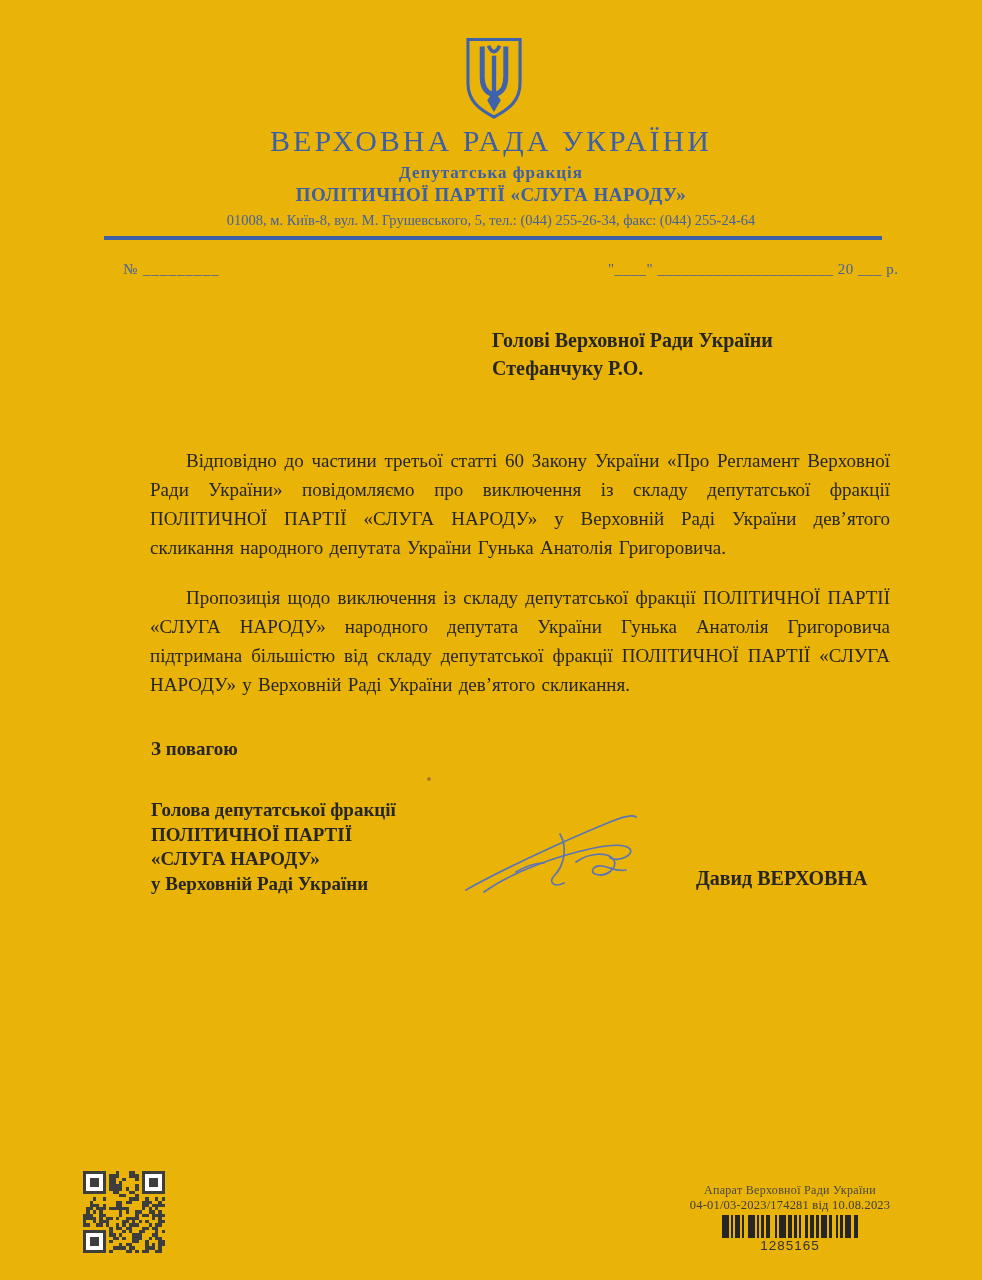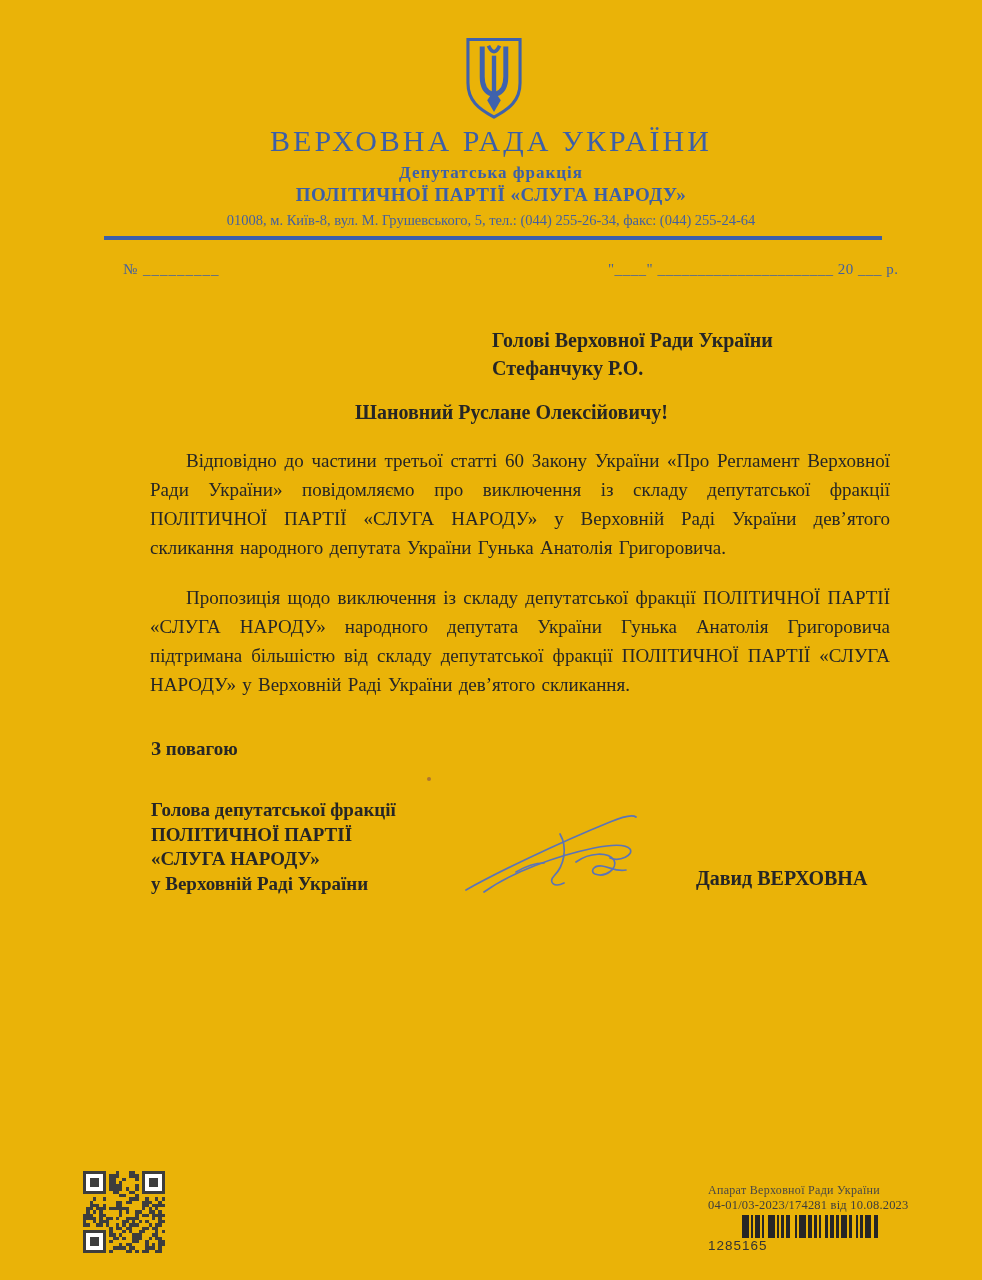--- a/index.html
+++ b/index.html
@@ -71,21 +71,21 @@
   .respect { left:151px; top:738px; font-size:19px; font-weight:bold; color:#262626; }
   .signer-title { left:151px; top:798px; font-size:19px; font-weight:bold; line-height:24.5px; color:#262626; }
   .signature { left:460px; top:806px; width:188px; height:94px; color:#5b74b8; }
   .signature svg { width:100%; height:100%; }
   .signer-name { left:696px; top:867px; font-size:20px; font-weight:bold; color:#262626; }
   .speck { left:427px; top:777px; width:4px; height:4px; border-radius:50%; background:#9a6040; opacity:0.75; }
 
   
   .qr { left:83px; top:1171px; width:82px; height:82px; }
   .qr svg { width:100%; height:100%; shape-rendering:crispEdges; }
-  .stamp { left:708px; top:1183px; width:204px; color:#474747; }
+  .stamp { left:688px; top:1183px; width:204px; text-align:center; color:#474747; }
   .stamp-line1 { font-size:12px; line-height:15px; letter-spacing:0.3px; }
   .stamp-line2 { font-size:12.5px; line-height:15px; letter-spacing:0.2px; color:#3d3d3d; }
   .barcode { width:136px; height:23px; margin:2px auto 0 auto; }
   .barcode svg { width:100%; height:100%; shape-rendering:crispEdges; }
   .barcode-number {
     font-family:"Liberation Sans", sans-serif;
     font-size:13.5px; letter-spacing:1px; color:#333333;
   }
 </style>
 </head>
@@ -110,21 +110,20 @@
   <div class="abs rule"></div>
 
   <div class="abs doc-number">№ _________</div>
   <div class="abs doc-date">"____" ______________________ 20 ___ р.</div>
 
   <div class="abs recipient">
     <div>Голові Верховної Ради України</div>
     <div>Стефанчуку Р.О.</div>
   </div>
 
-  <div class="abs salutation">Шановний Руслане Олексійовичу!</div>
 
   <p class="abs para para1">Відповідно до частини третьої статті 60 Закону України «Про Регламент Верховної Ради України» повідомляємо про виключення із складу депутатської фракції ПОЛІТИЧНОЇ ПАРТІЇ «СЛУГА НАРОДУ» у Верховній Раді України дев’ятого скликання народного депутата України Гунька Анатолія Григоровича.</p>
   <p class="abs para para2">Пропозиція щодо виключення із складу депутатської фракції ПОЛІТИЧНОЇ ПАРТІЇ «СЛУГА НАРОДУ» народного депутата України Гунька Анатолія Григоровича підтримана більшістю від складу депутатської фракції ПОЛІТИЧНОЇ ПАРТІЇ «СЛУГА НАРОДУ» у Верховній Раді України дев’ятого скликання.</p>
 
   <div class="abs respect">З повагою</div>
   <div class="abs speck"></div>
   <div class="abs signer-title">
     <div>Голова депутатської фракції</div>
     <div>ПОЛІТИЧНОЇ ПАРТІЇ</div>
     <div>«СЛУГА НАРОДУ»</div>

